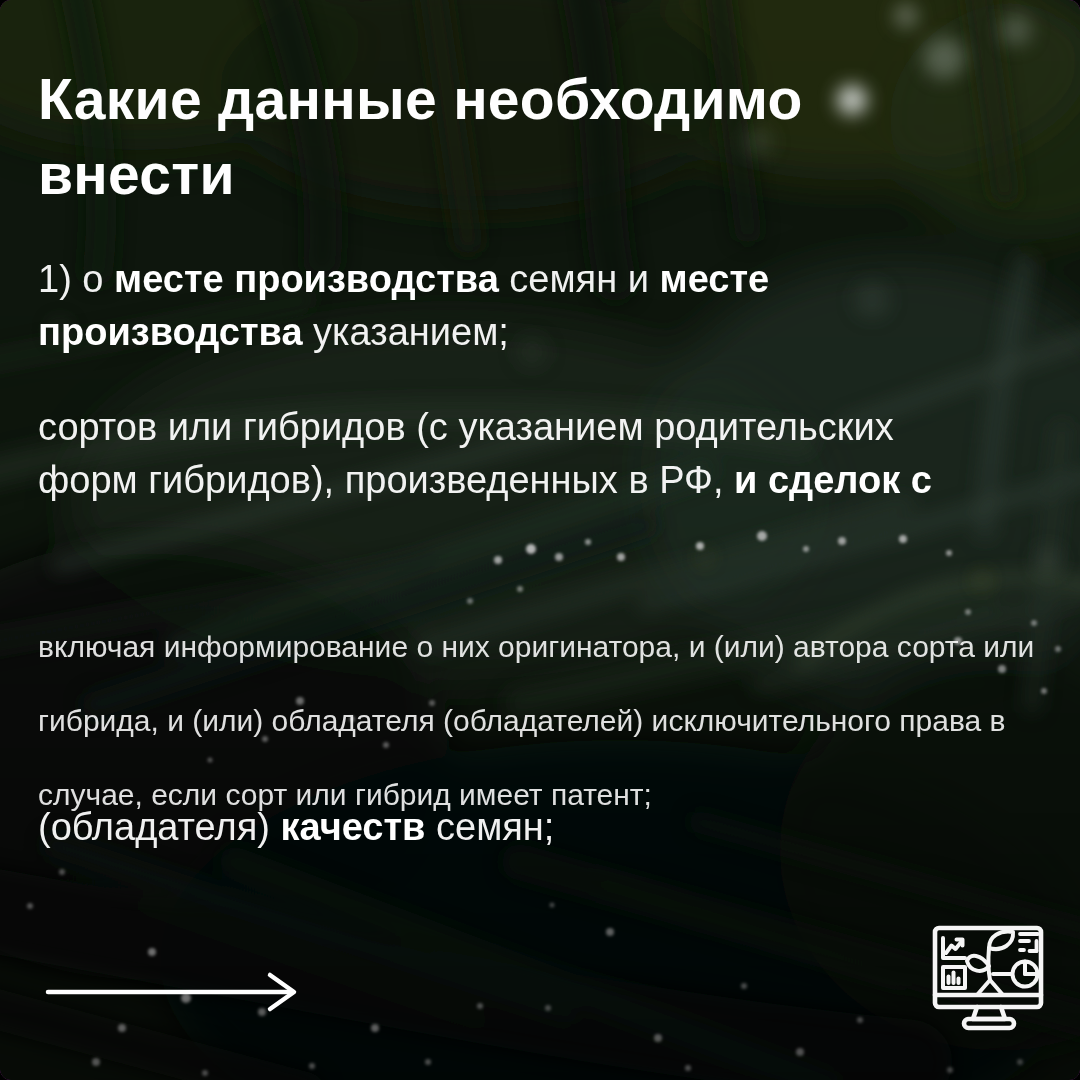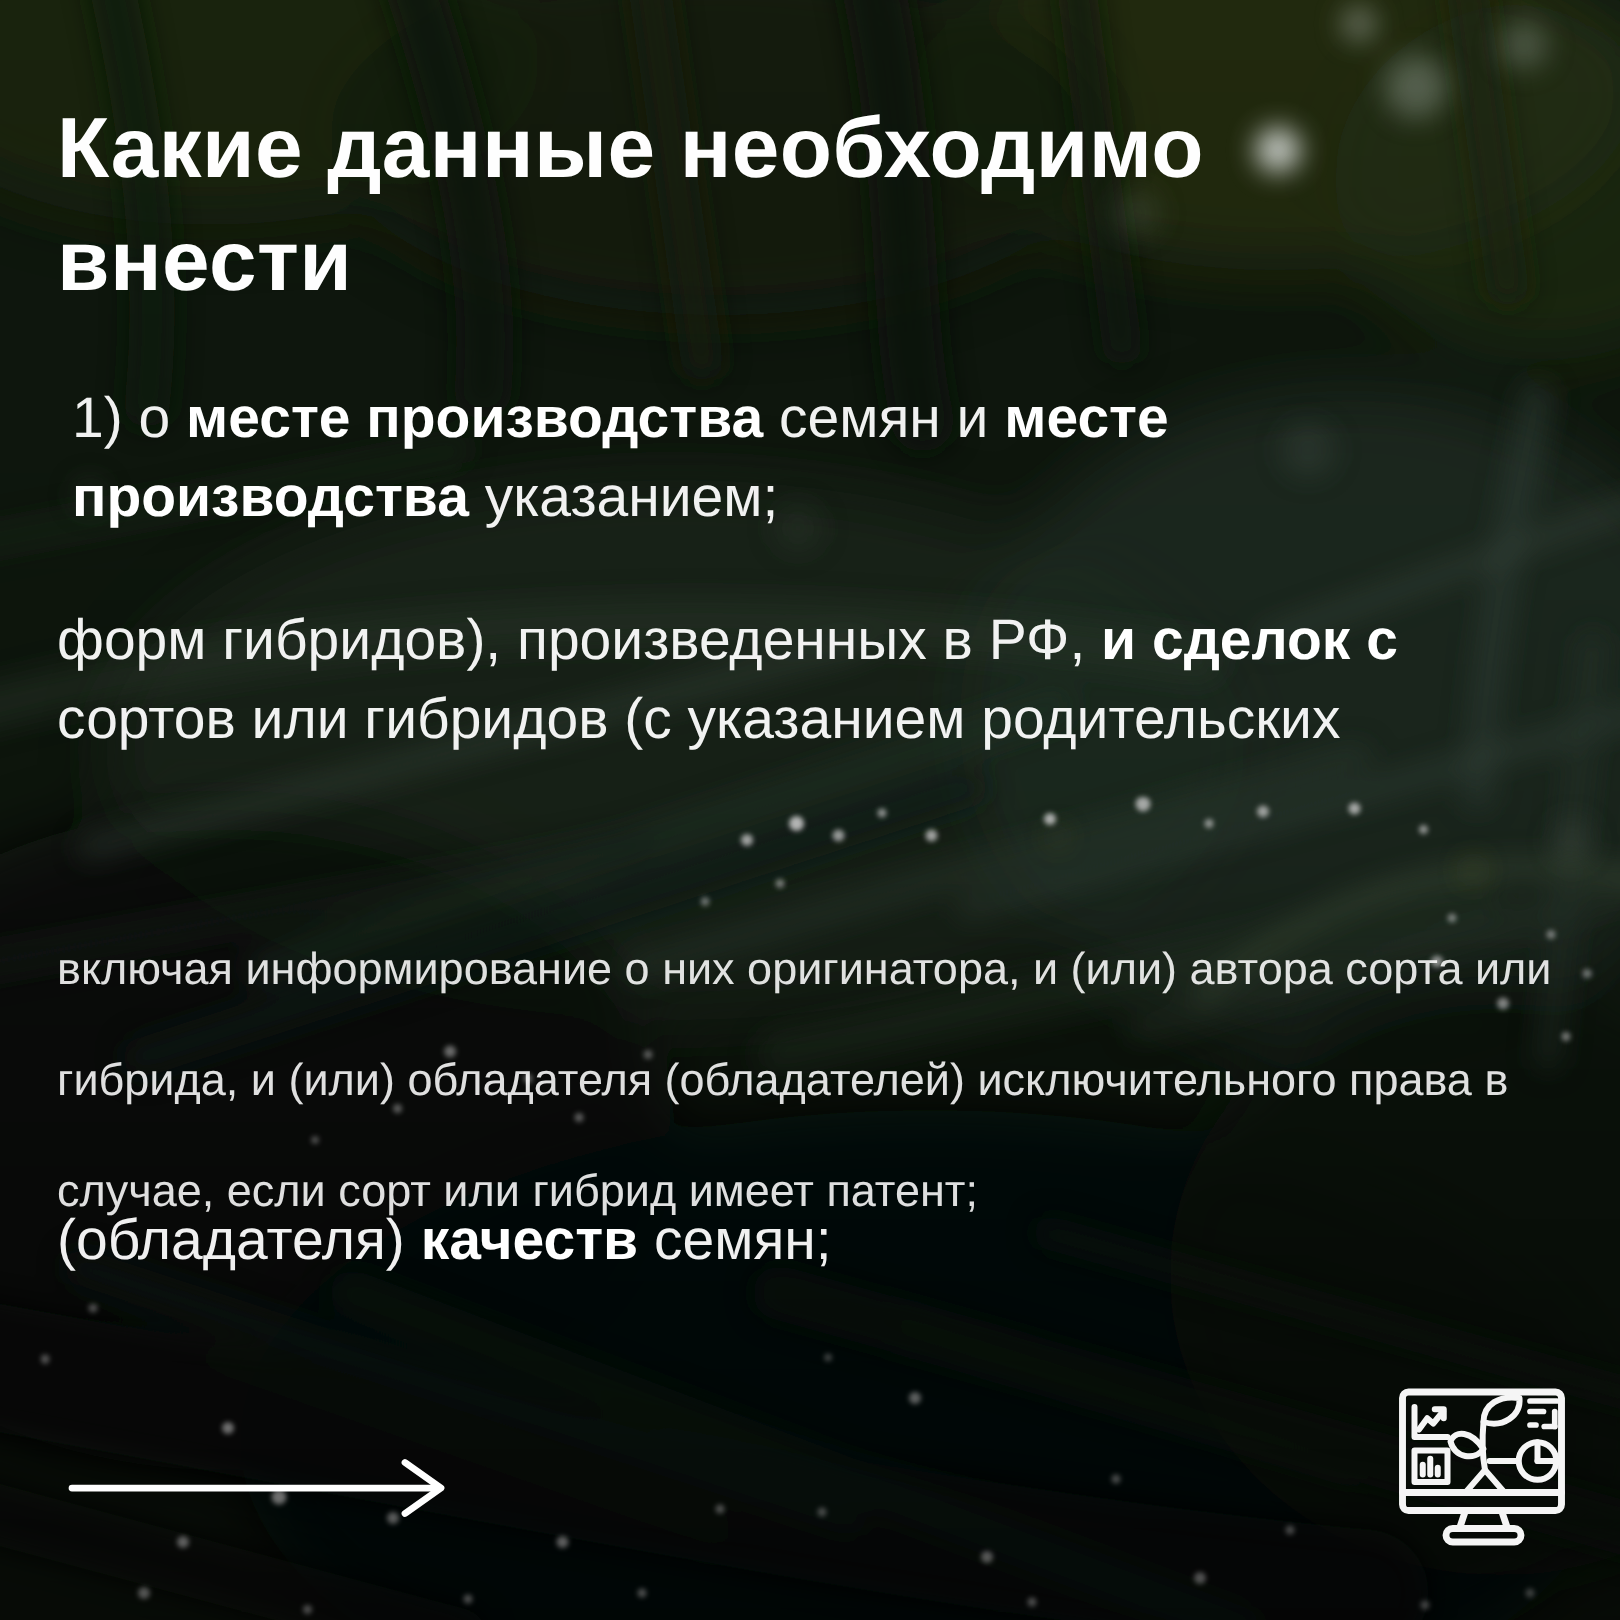--- a/index.html
+++ b/index.html
@@ -1,33 +1,34 @@
 <!DOCTYPE html>
 <html lang="ru"><head>
 <meta charset="utf-8">
 <style>
   html,body{margin:0;padding:0;background:#000;}
   .card{
     position:relative;width:1080px;height:1080px;overflow:hidden;
     background:#a21caf;color:#fff;
     font-family:"Liberation Sans","DejaVu Sans",sans-serif;
+    border-radius:11px;
   }
   .bg{position:absolute;left:0;top:0;width:1080px;height:1080px;}
   .title{
     position:absolute;left:38px;top:62px;margin:0;
     font-size:57px;line-height:75px;font-weight:700;color:#fefefe;
     white-space:pre-line;letter-spacing:0.3px;
   }
   .item{
     position:absolute;left:38px;width:1010px;
     font-size:38px;line-height:53px;font-weight:400;
     color:rgba(255,255,255,0.94);
   }
   .item .b{font-weight:700;color:#ffffff;}
-  .item1{top:253px;margin-left:10px;}
+  .item1{top:253px;}
   .item2{top:401px;}
   .item3{top:801px;}
   .note{
     position:absolute;left:38px;top:610px;width:1010px;
     font-size:30px;line-height:74px;font-weight:400;
     color:rgba(255,255,255,0.87);white-space:pre-line;
   }
   .arrow{position:absolute;left:44px;top:970px;}
   .analytics-icon{position:absolute;left:926px;top:921px;opacity:0.96;}
 </style>
@@ -167,22 +168,22 @@
   </svg>
 
   <h1 class="title">Какие данные необходимо
 внести</h1>
 
   <div class="item item1">
       <div><span>1) о </span><span class="b">месте производства</span><span> семян и </span><span class="b">месте</span></div>
       <div><span class="b">производства</span><span> указанием;</span></div>
     </div>
   <div class="item item2">
+      <div><span>сортов или гибридов (с указанием родительских</span></div>
       <div><span>форм гибридов), произведенных в РФ, </span><span class="b">и сделок с</span></div>
-      <div><span>сортов или гибридов (с указанием родительских</span></div>
     </div>
   <div class="note">включая информирование о них оригинатора, и (или) автора сорта или
 гибрида, и (или) обладателя (обладателей) исключительного права в
 случае, если сорт или гибрид имеет патент;</div>
   <div class="item item3">
       <div><span>(обладателя) </span><span class="b">качеств</span><span> семян;</span></div>
     </div>
 
   <svg class="arrow" width="260" height="44" viewBox="0 0 260 44" aria-hidden="true">
     <g fill="none" stroke="#ffffff" stroke-width="4.5" stroke-linecap="round" stroke-linejoin="round">

